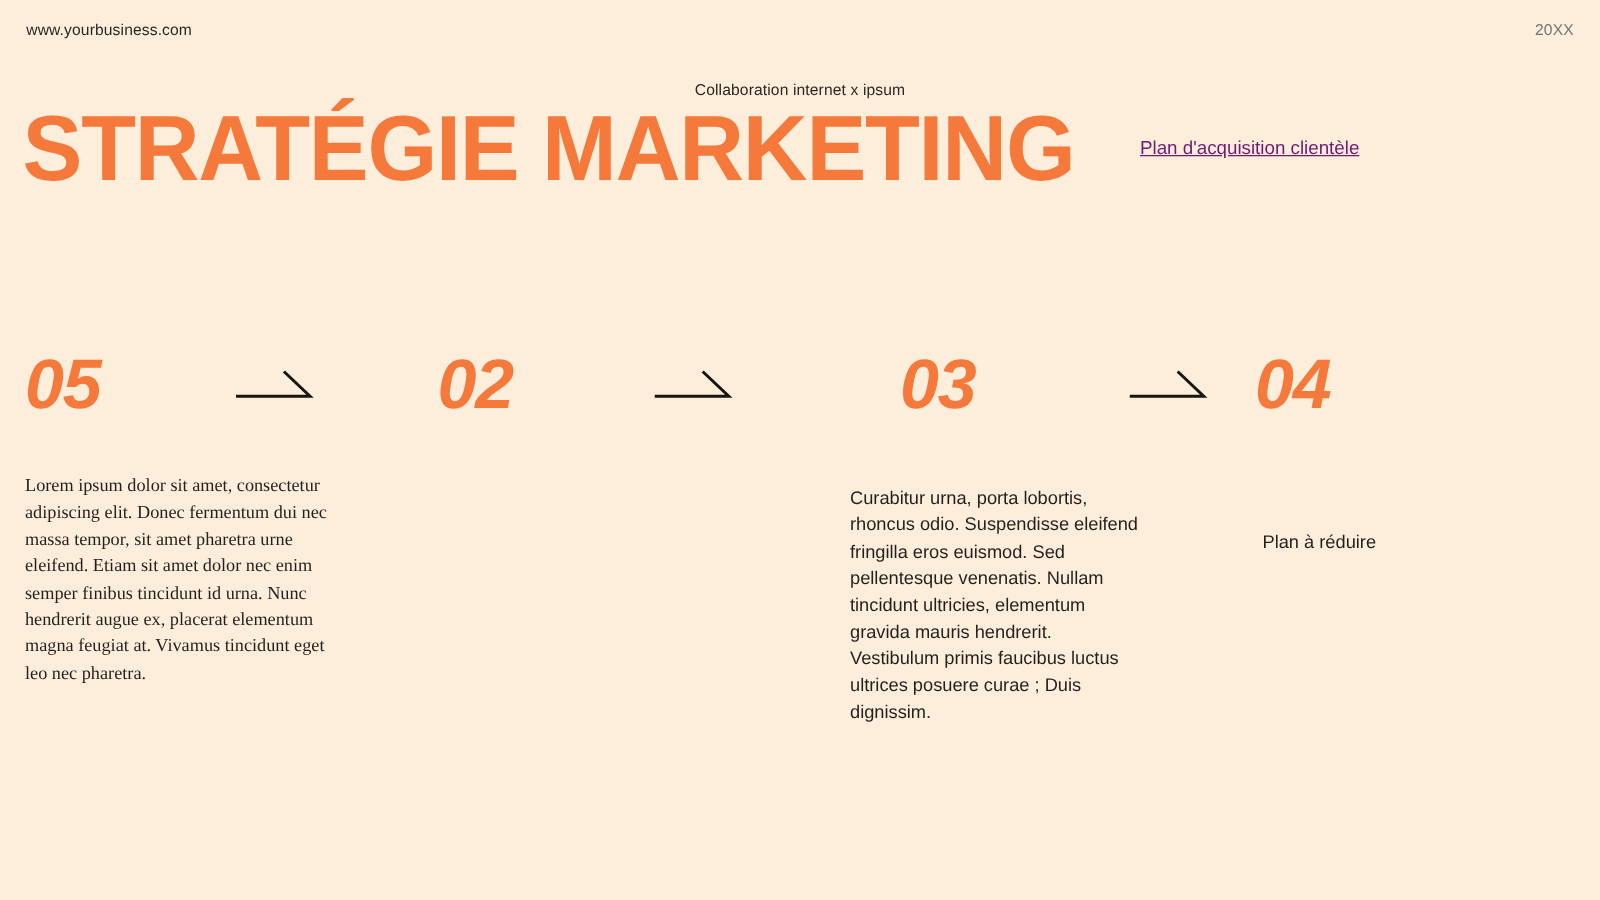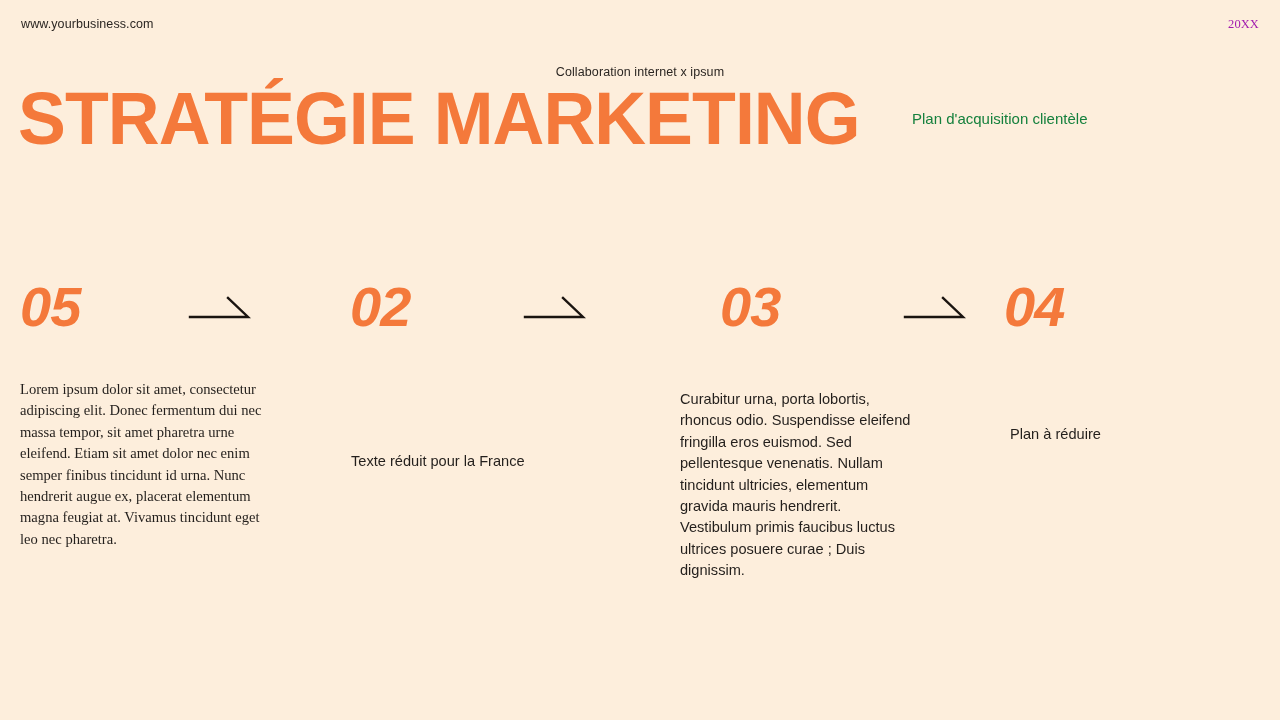--- a/index.html
+++ b/index.html
@@ -51,23 +51,22 @@
     color: #2b2622;
     letter-spacing: 0.1px;
     margin-top: 48px;
   }
   .header-right {
     position: absolute;
     right: 21px;
     top: 16px;
     font-size: 12.5px;
     line-height: 16px;
-    color: #a21caf;
+    color: #737373;
     letter-spacing: 0.1px;
-    font-family: Liberation Serif, serif;
   }
 
   
   .title {
     position: absolute;
     left: 18px;
     top: 78px;
     font-size: 74px;
     line-height: 82px;
     font-weight: 700;
@@ -76,22 +75,23 @@
     transform: scaleX(0.97);
     transform-origin: left center;
     white-space: nowrap;
   }
   .subtitle {
     position: absolute;
     left: 912px;
     top: 108px;
     font-size: 15px;
     line-height: 21px;
-    color: #15803d;
+    color: #701a75;
     white-space: nowrap;
+    text-decoration: underline;
   }
 
   
   .steps {
     position: absolute;
     left: 0;
     top: 276px;
     width: 1280px;
     height: 70px;
   }
@@ -211,20 +211,19 @@
     </div>
 
     <div class="step" style="left:1004px;width:270px;">
       <div class="step-num">04</div>
     </div>
 
   </div>
 
   <div class="col col-1">Lorem ipsum dolor sit amet, consectetur adipiscing elit. Donec fermentum dui nec massa tempor, sit amet pharetra urne eleifend. Etiam sit amet dolor nec enim semper finibus tincidunt id urna. Nunc hendrerit augue ex, placerat elementum magna feugiat at. Vivamus tincidunt eget leo nec pharetra.</div>
 
-  <div class="col col-2">Texte réduit pour la France</div>
 
   <div class="col col-3">Curabitur urna, porta lobortis, rhoncus odio. Suspendisse eleifend fringilla eros euismod. Sed pellentesque venenatis. Nullam tincidunt ultricies, elementum gravida mauris hendrerit. Vestibulum primis faucibus luctus ultrices posuere curae ; Duis dignissim.</div>
 
   <div class="col col-4">Plan à réduire</div>
 
 
 </div>
 
 </body></html>

